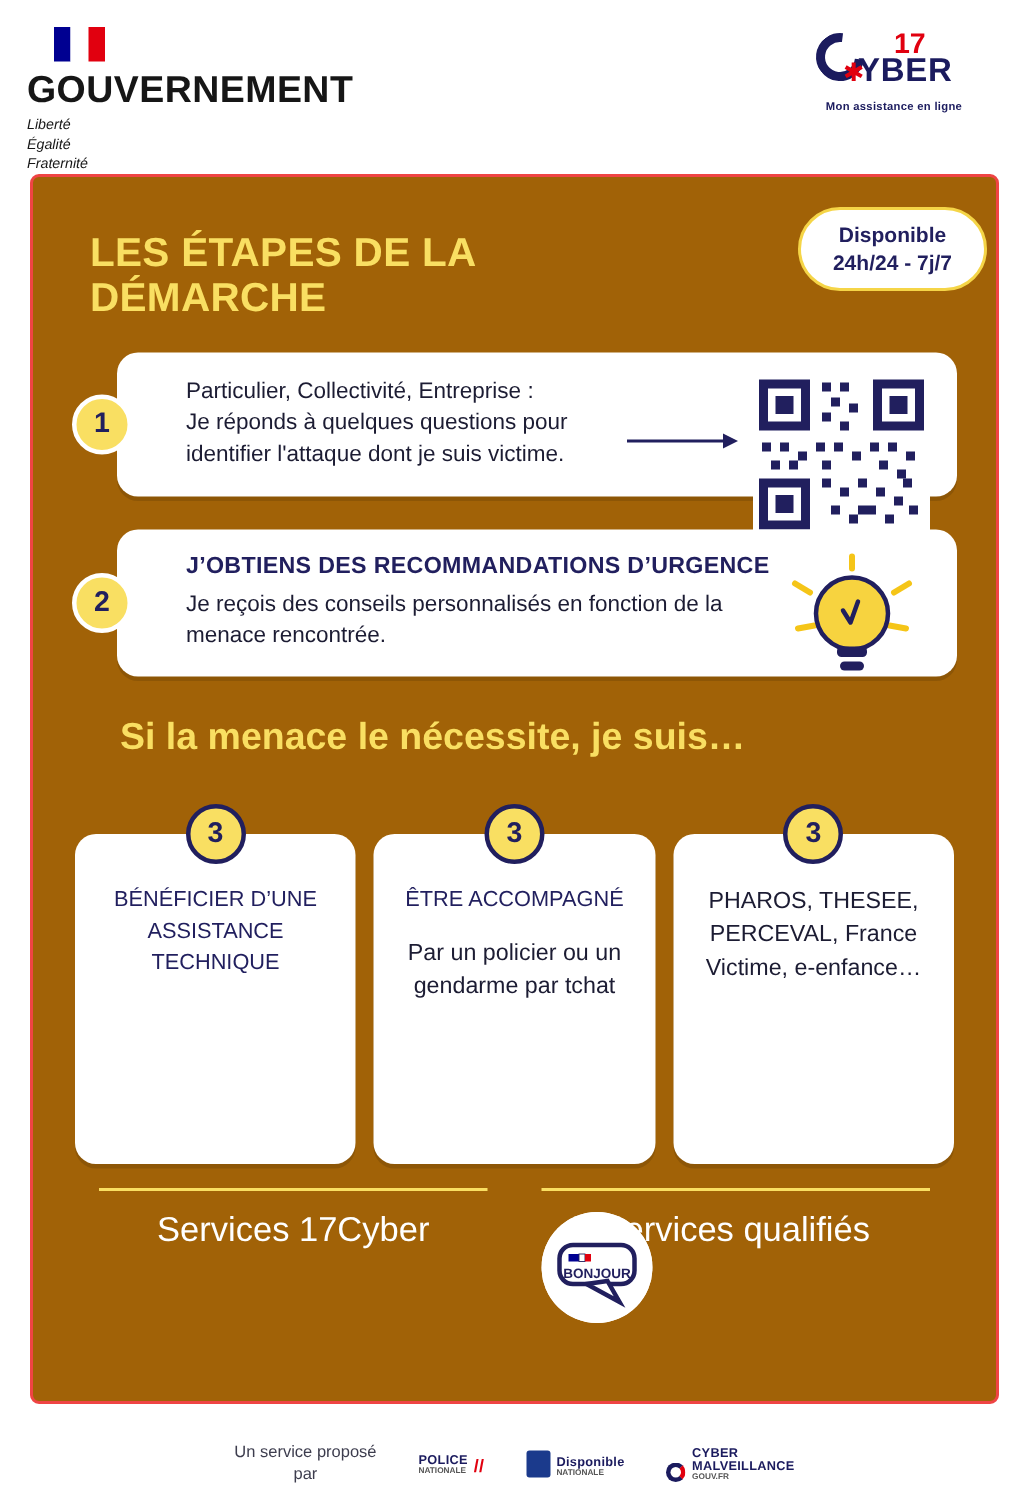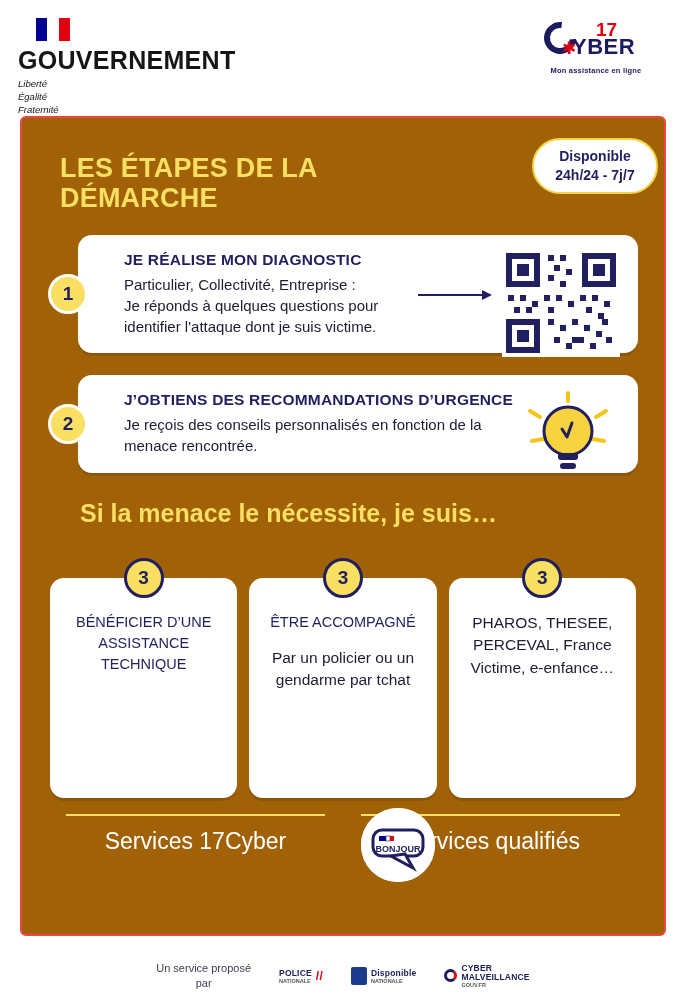--- a/index.html
+++ b/index.html
@@ -124,21 +124,21 @@
   .foot .line { height:2px; background:#f9df62; margin: 0 18px 12px; }
   .foot span { color:#fff; font-size: 23px; font-weight: 400; }
 
   
   .bottom {
     position:absolute; left:0; bottom: 10px; width: 686px;
     display:flex; align-items:center; justify-content:center; gap: 28px;
   }
   .bottom .lbl { font-size: 11px; color:#3d3d4e; text-align:center; line-height:1.3; }
   .logo-chip {
-    display:flex; align-items:center; gap:4px;
+    display:flex; align-items:flex-end; gap:4px;
     font-size: 8.5px; font-weight: 800; color:#1b1b5e; letter-spacing:.2px;
   }
   .logo-chip .sub { font-size: 5.5px; font-weight:600; color:#555; display:block; letter-spacing:0; }
   .police-slash { color:#e1000f; font-weight:900; font-size: 12px; }
   .gend-box { width:16px; height:18px; background:#1b3a8c; border-radius:2px; }
   .cm-c { width:13px; height:13px; border-radius:50%; border:3px solid #1b1b5e; border-right-color:#e1000f; }
 </style>
 </head>
 <body>
 
@@ -175,21 +175,20 @@
     <div class="panel-title">LES ÉTAPES DE LA DÉMARCHE</div>
 
     <div class="badge">
       <span>Disponible</span>
       <span>24h/24 - 7j/7</span>
     </div>
 
     <div class="step">
       <div class="num">1</div>
       <div class="card c1">
-        <h3>JE RÉALISE MON DIAGNOSTIC</h3>
         <p style="white-space:pre-line">Particulier, Collectivité, Entreprise :
 Je réponds à quelques questions pour
 identifier l'attaque dont je suis victime.</p>
 
         <div class="arrow">
           <svg width="74" height="12" viewBox="0 0 74 12">
             <line x1="0" y1="6" x2="64" y2="6" stroke="#211f5e" stroke-width="2"></line>
             <polygon points="64,1 74,6 64,11" fill="#211f5e"></polygon>
           </svg>
         </div>

